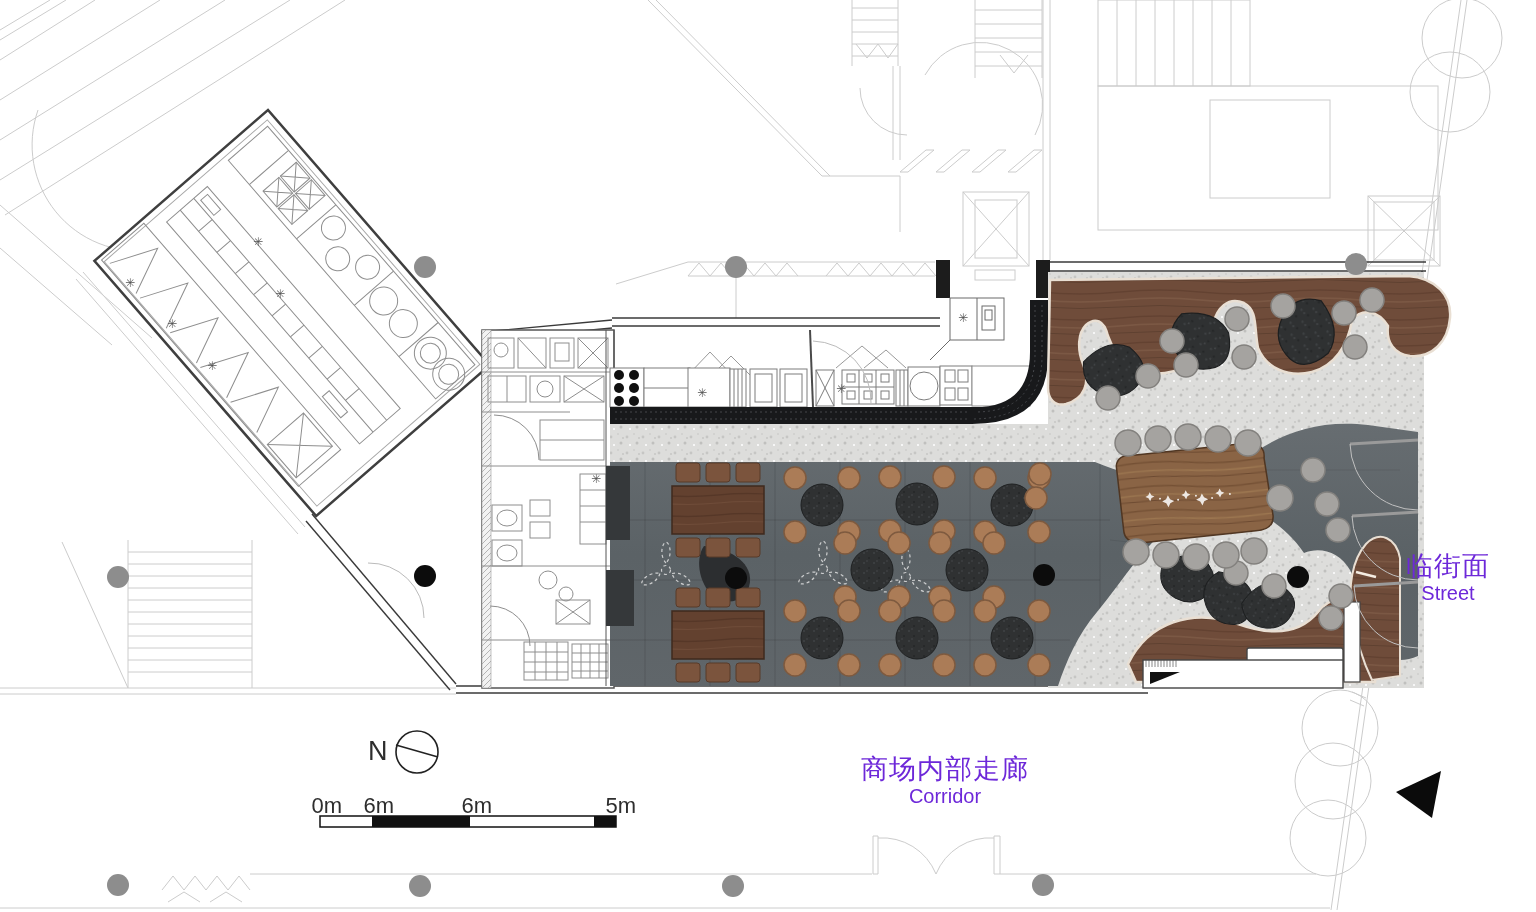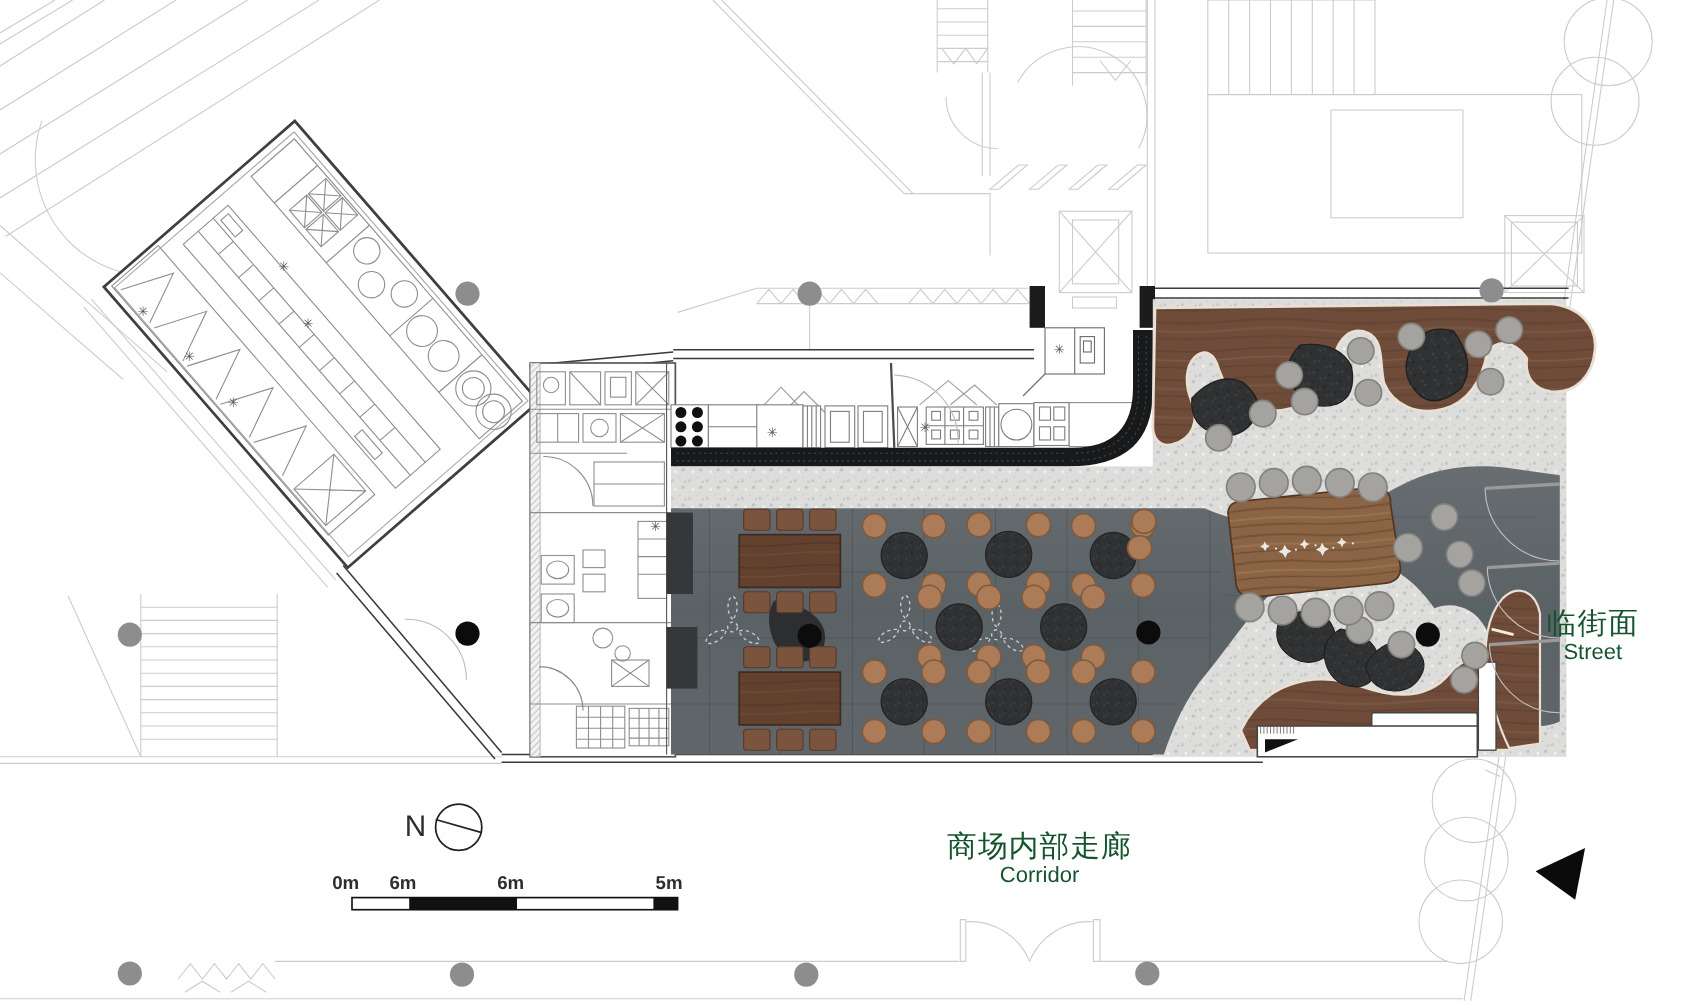--- a/index.html
+++ b/index.html
@@ -1,22 +1,22 @@
 <!DOCTYPE html>
 <html><head>
 <meta charset="utf-8">
 <style>
   html,body{margin:0;padding:0;background:#ffffff;}
   .stage{position:relative;width:1536px;height:912px;background:#fff;overflow:hidden;
          font-family:"Liberation Sans","DejaVu Sans",sans-serif;}
   svg{position:absolute;left:0;top:0;}
-  .lbl{position:absolute;color:#14532d;text-align:center;line-height:1.16;}
+  .lbl{position:absolute;color:#6d28d9;text-align:center;line-height:1.16;}
   .lbl .zh{font-size:27px;letter-spacing:1px;display:block;}
   .lbl .en{font-size:20px;display:block;}
-  .scale-lbl{position:absolute;font-size:17px;color:#2e2e2e;width:40px;text-align:left;font-weight:bold;}
+  .scale-lbl{position:absolute;font-size:22px;color:#2e2e2e;width:40px;text-align:right;}
   .north-lbl{position:absolute;font-size:27px;color:#2e2e2e;}
 </style>
 </head>
 <body>
 
 <div class="stage">
 
 <svg id="plan" width="1536" height="912" viewBox="0 0 1536 912">
 <defs>
   <pattern id="terrPat" width="16" height="16" patternUnits="userSpaceOnUse">

